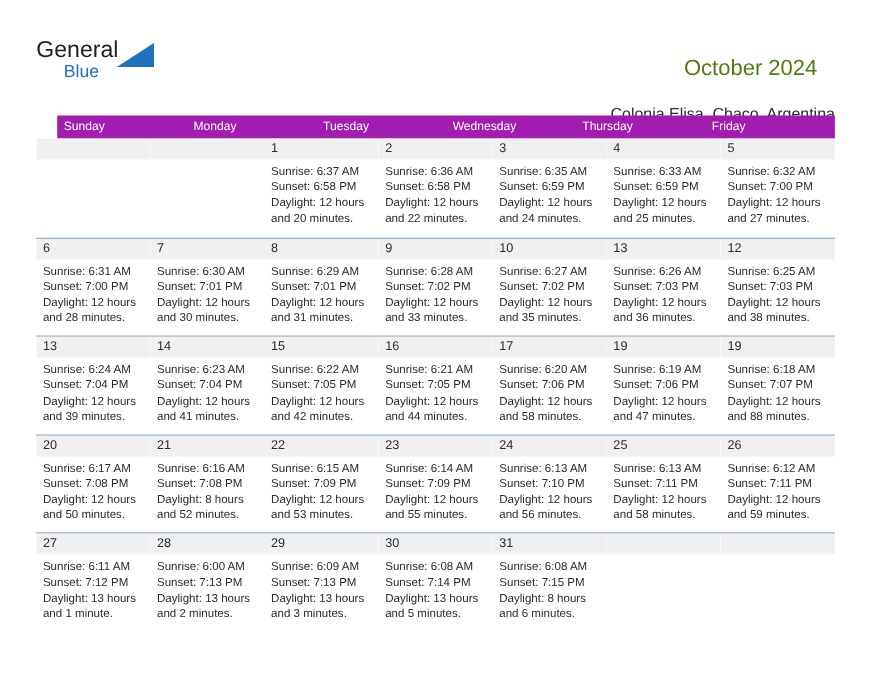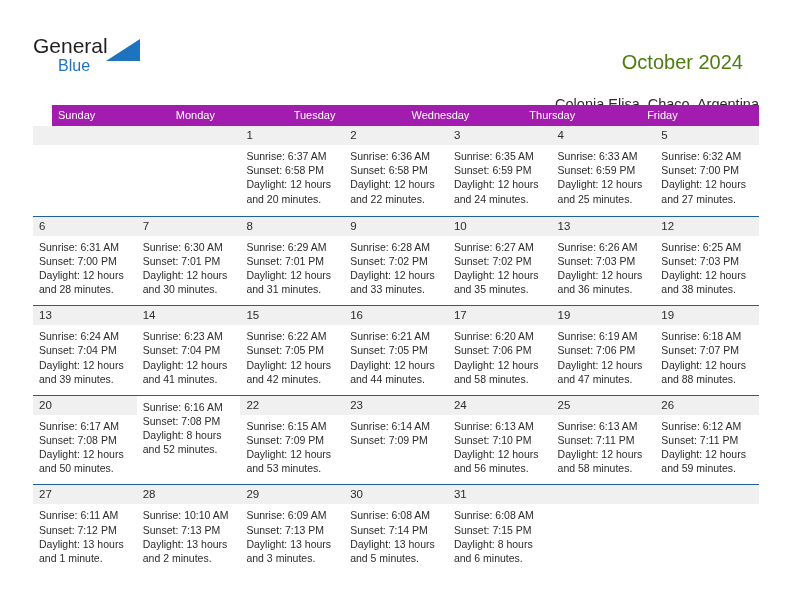--- a/index.html
+++ b/index.html
@@ -401,20 +401,23 @@
             <div class="daynum-band">
               <span class="daynum">20</span>
             </div>
             <div class="day-body">
               <div class="day-line">Sunrise: 6:17 AM</div>
               <div class="day-line">Sunset: 7:08 PM</div>
               <div class="day-line wrap">Daylight: 12 hours and 50 minutes.</div>
             </div>
           </div>
           <div class="day-cell">
+            <div class="daynum-band">
+              <span class="daynum">21</span>
+            </div>
             <div class="day-body">
               <div class="day-line">Sunrise: 6:16 AM</div>
               <div class="day-line">Sunset: 7:08 PM</div>
               <div class="day-line wrap">Daylight: 8 hours and 52 minutes.</div>
             </div>
           </div>
           <div class="day-cell">
             <div class="daynum-band">
               <span class="daynum">22</span>
             </div>
@@ -424,20 +427,21 @@
               <div class="day-line wrap">Daylight: 12 hours and 53 minutes.</div>
             </div>
           </div>
           <div class="day-cell">
             <div class="daynum-band">
               <span class="daynum">23</span>
             </div>
             <div class="day-body">
               <div class="day-line">Sunrise: 6:14 AM</div>
               <div class="day-line">Sunset: 7:09 PM</div>
+              <div class="day-line wrap">Daylight: 12 hours and 55 minutes.</div>
             </div>
           </div>
           <div class="day-cell">
             <div class="daynum-band">
               <span class="daynum">24</span>
             </div>
             <div class="day-body">
               <div class="day-line">Sunrise: 6:13 AM</div>
               <div class="day-line">Sunset: 7:10 PM</div>
               <div class="day-line wrap">Daylight: 12 hours and 56 minutes.</div>
@@ -473,21 +477,21 @@
               <div class="day-line">Sunrise: 6:11 AM</div>
               <div class="day-line">Sunset: 7:12 PM</div>
               <div class="day-line wrap">Daylight: 13 hours and 1 minute.</div>
             </div>
           </div>
           <div class="day-cell">
             <div class="daynum-band">
               <span class="daynum">28</span>
             </div>
             <div class="day-body">
-              <div class="day-line">Sunrise: 10:10 AM</div>
+              <div class="day-line">Sunrise: 6:00 AM</div>
               <div class="day-line">Sunset: 7:13 PM</div>
               <div class="day-line wrap">Daylight: 13 hours and 2 minutes.</div>
             </div>
           </div>
           <div class="day-cell">
             <div class="daynum-band">
               <span class="daynum">29</span>
             </div>
             <div class="day-body">
               <div class="day-line">Sunrise: 6:09 AM</div>

